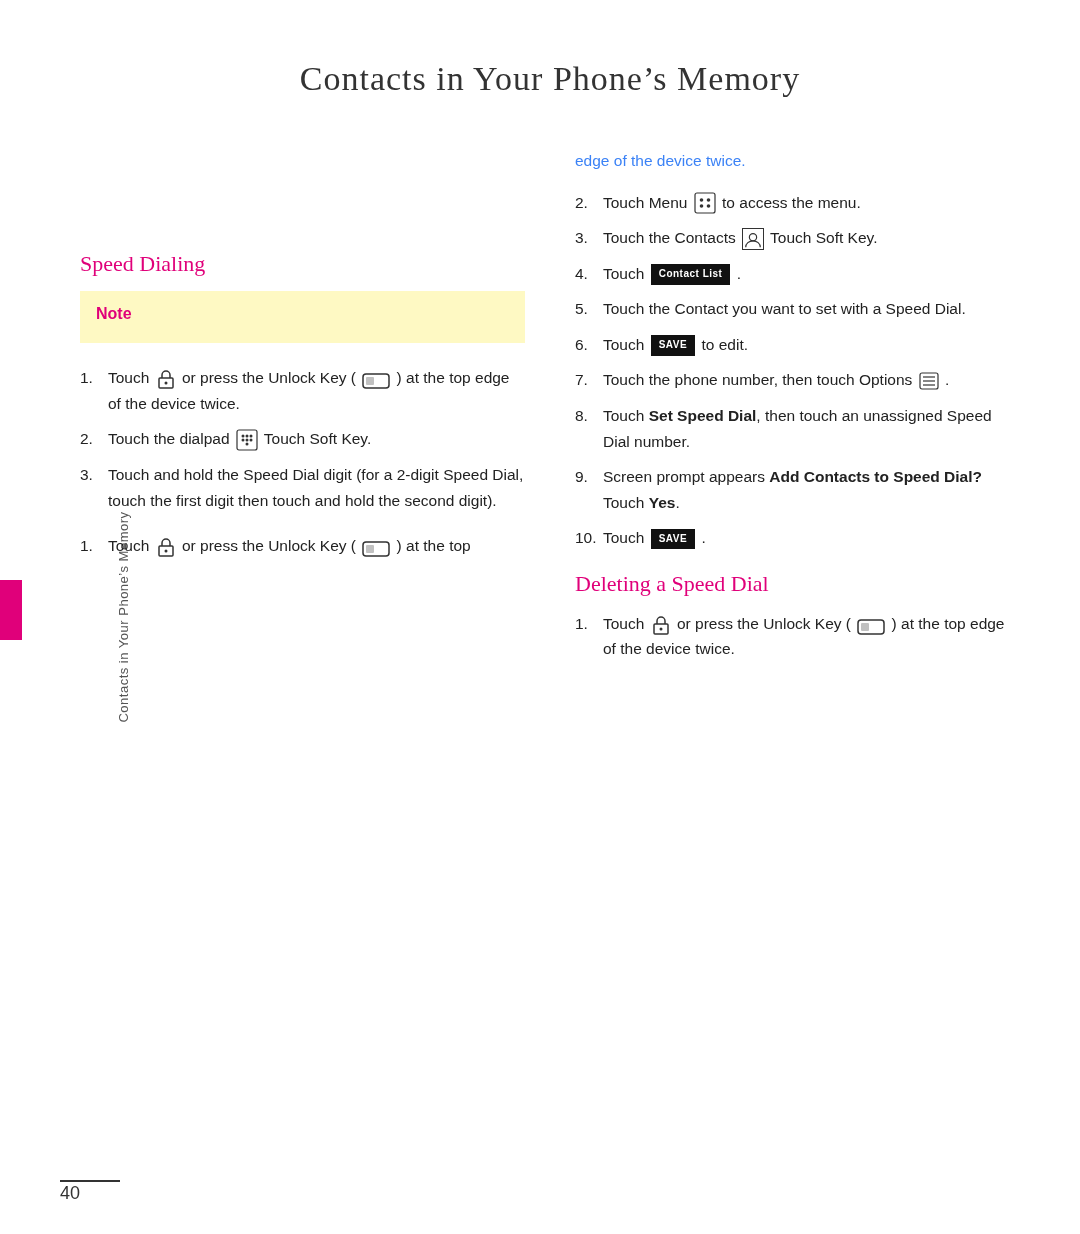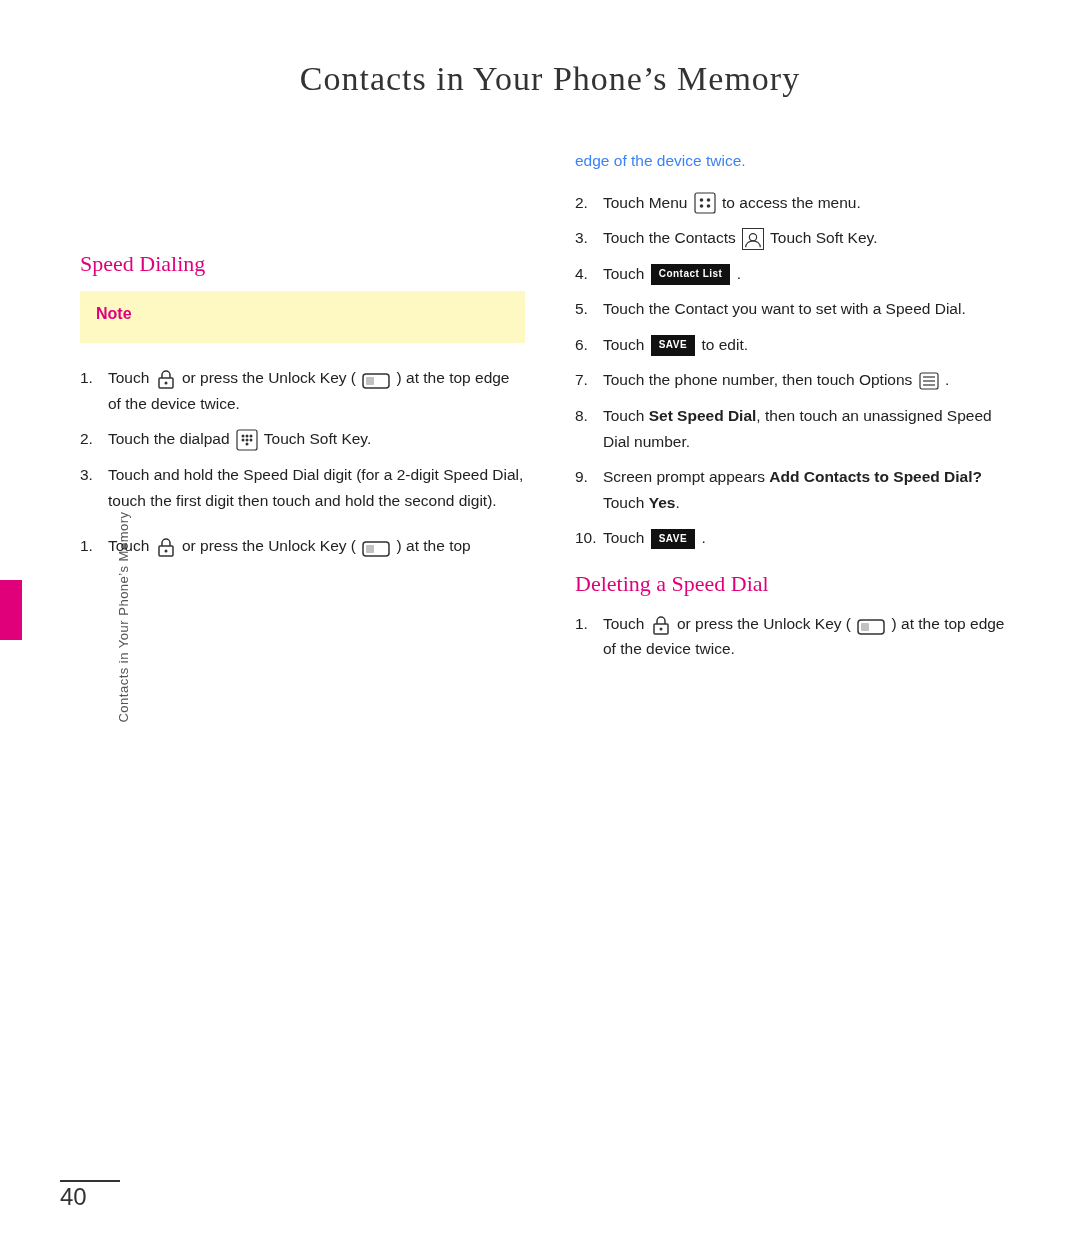--- a/index.html
+++ b/index.html
@@ -41,22 +41,22 @@
       top: 580px;
       width: 22px;
       height: 60px;
       background: #e0007a;
     }
 
     
     .page-number-area {
       position: absolute;
       left: 60px;
-      bottom: 23px;
-      font-size: 24px;
+      bottom: 30px;
+      font-size: 18px;
       color: #333;
       text-align: center;
     }
 
     .page-divider {
       position: absolute;
       left: 60px;
       bottom: 52px;
       width: 60px;
       height: 2px;

